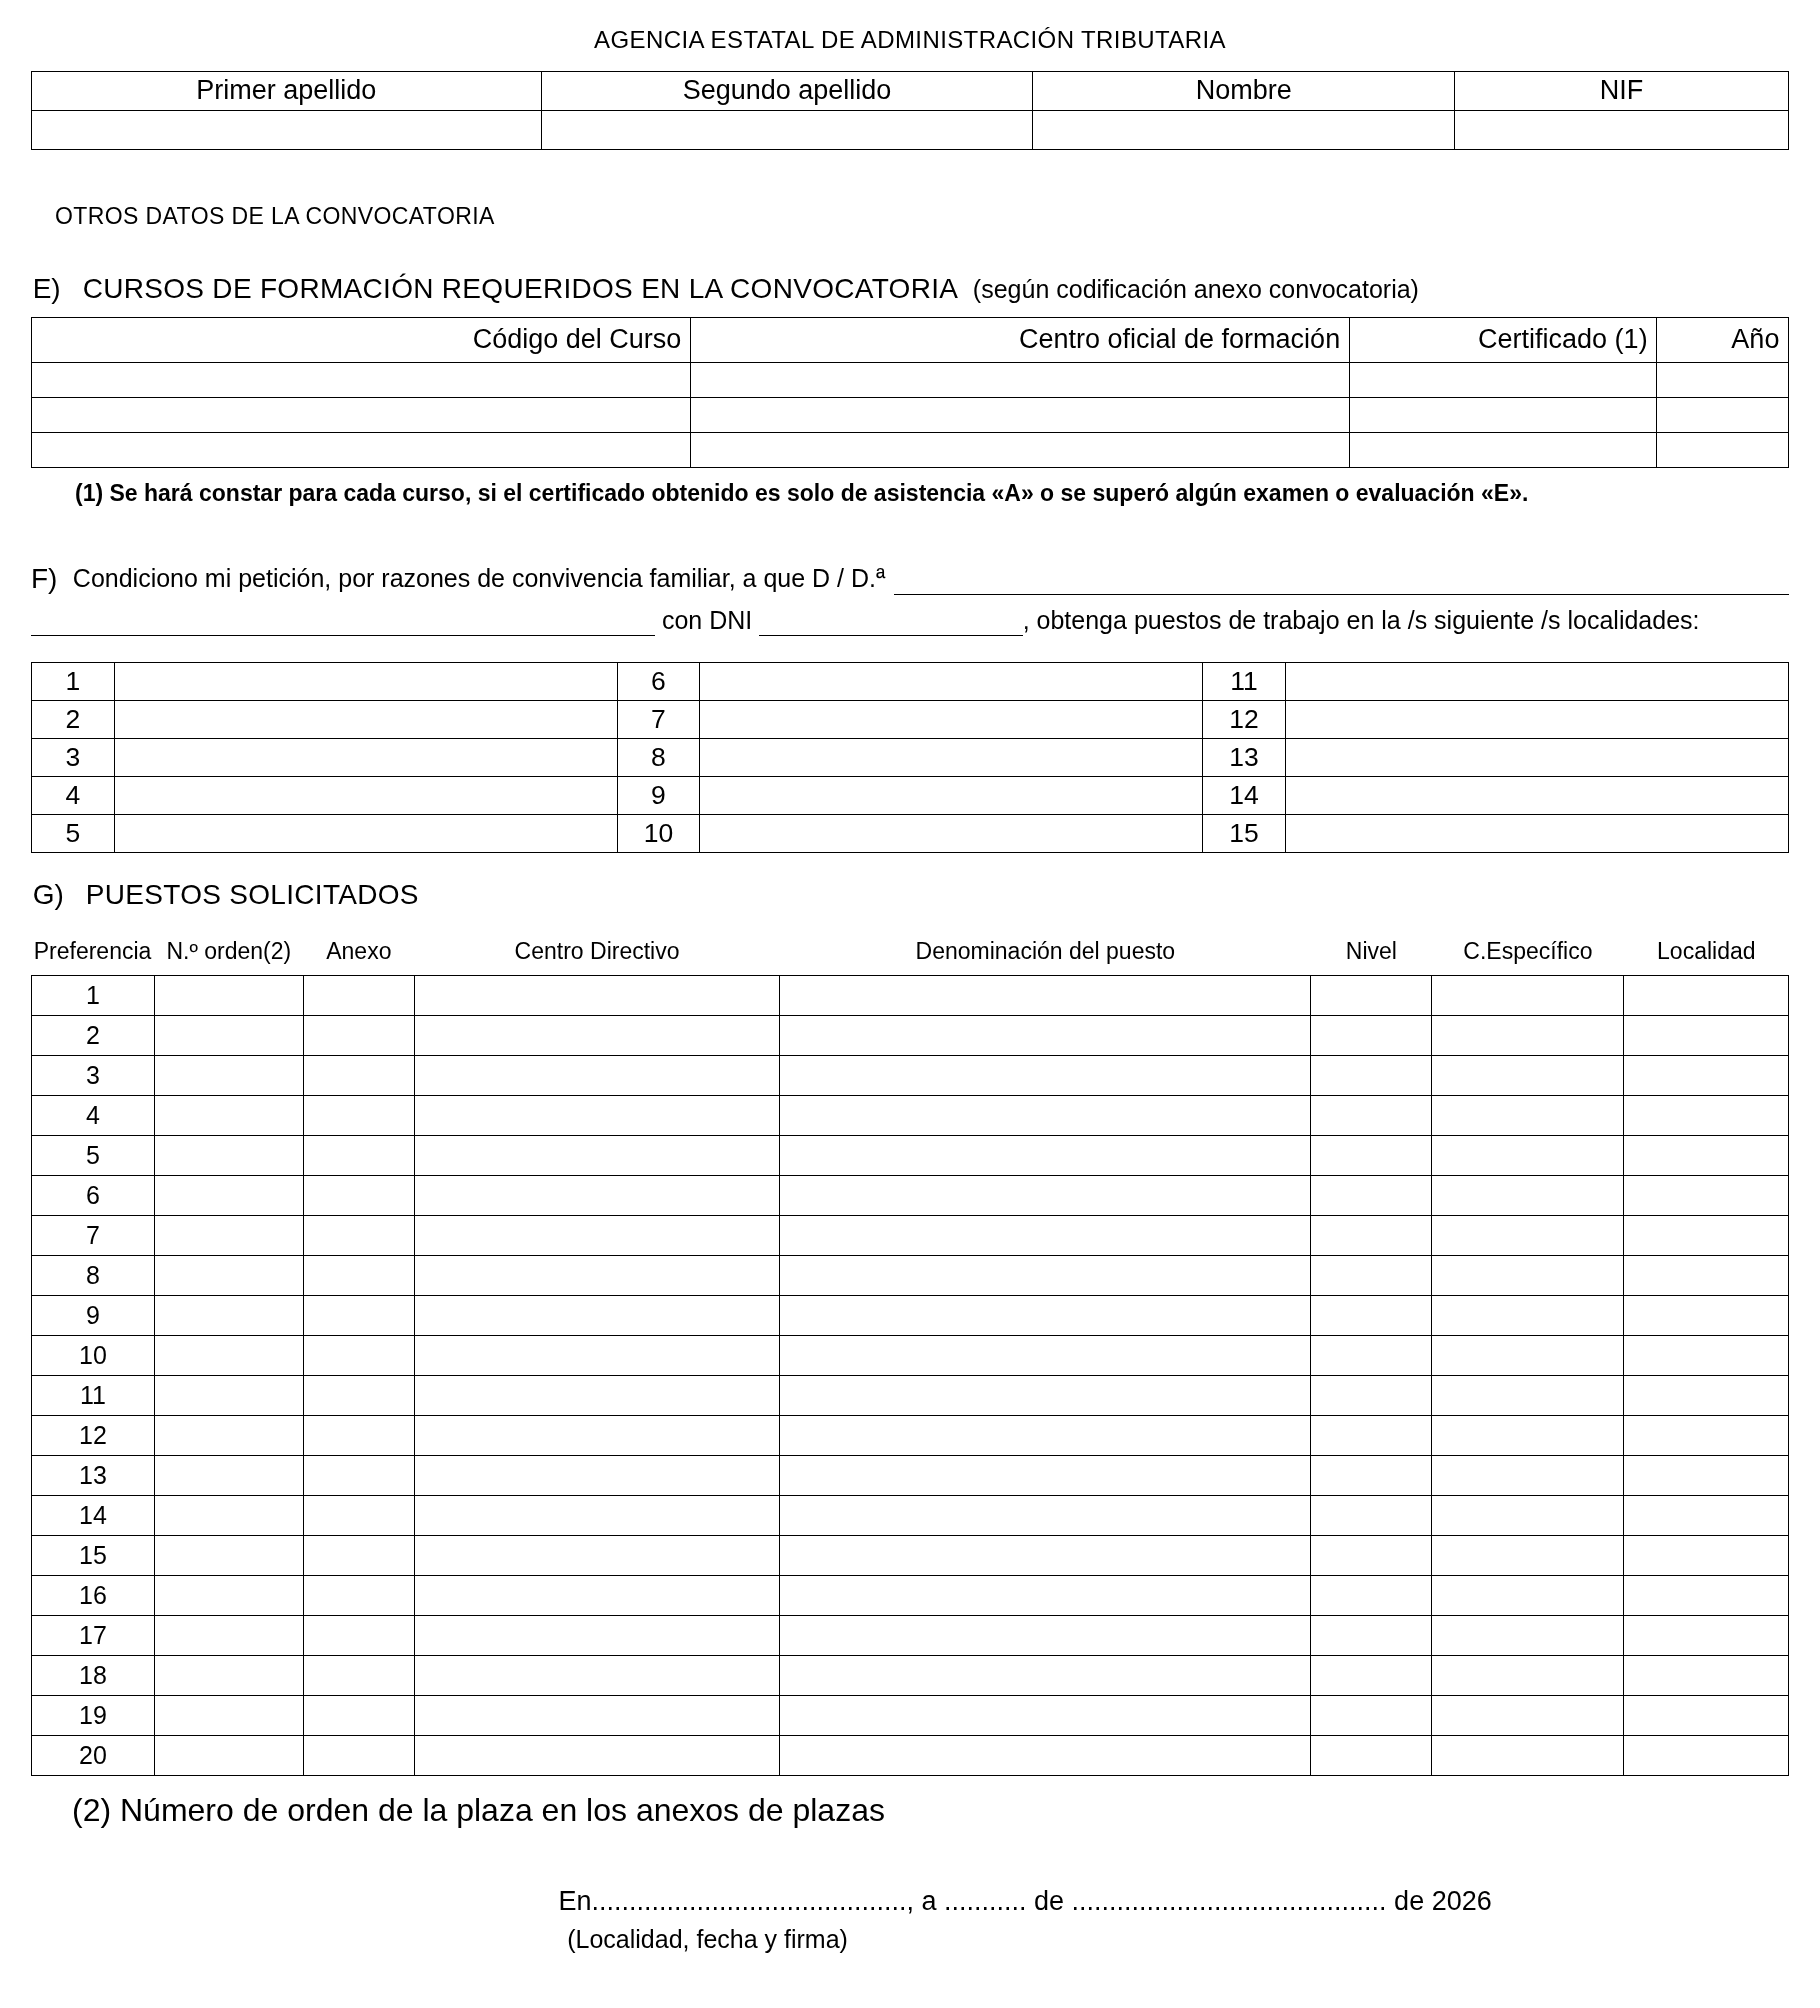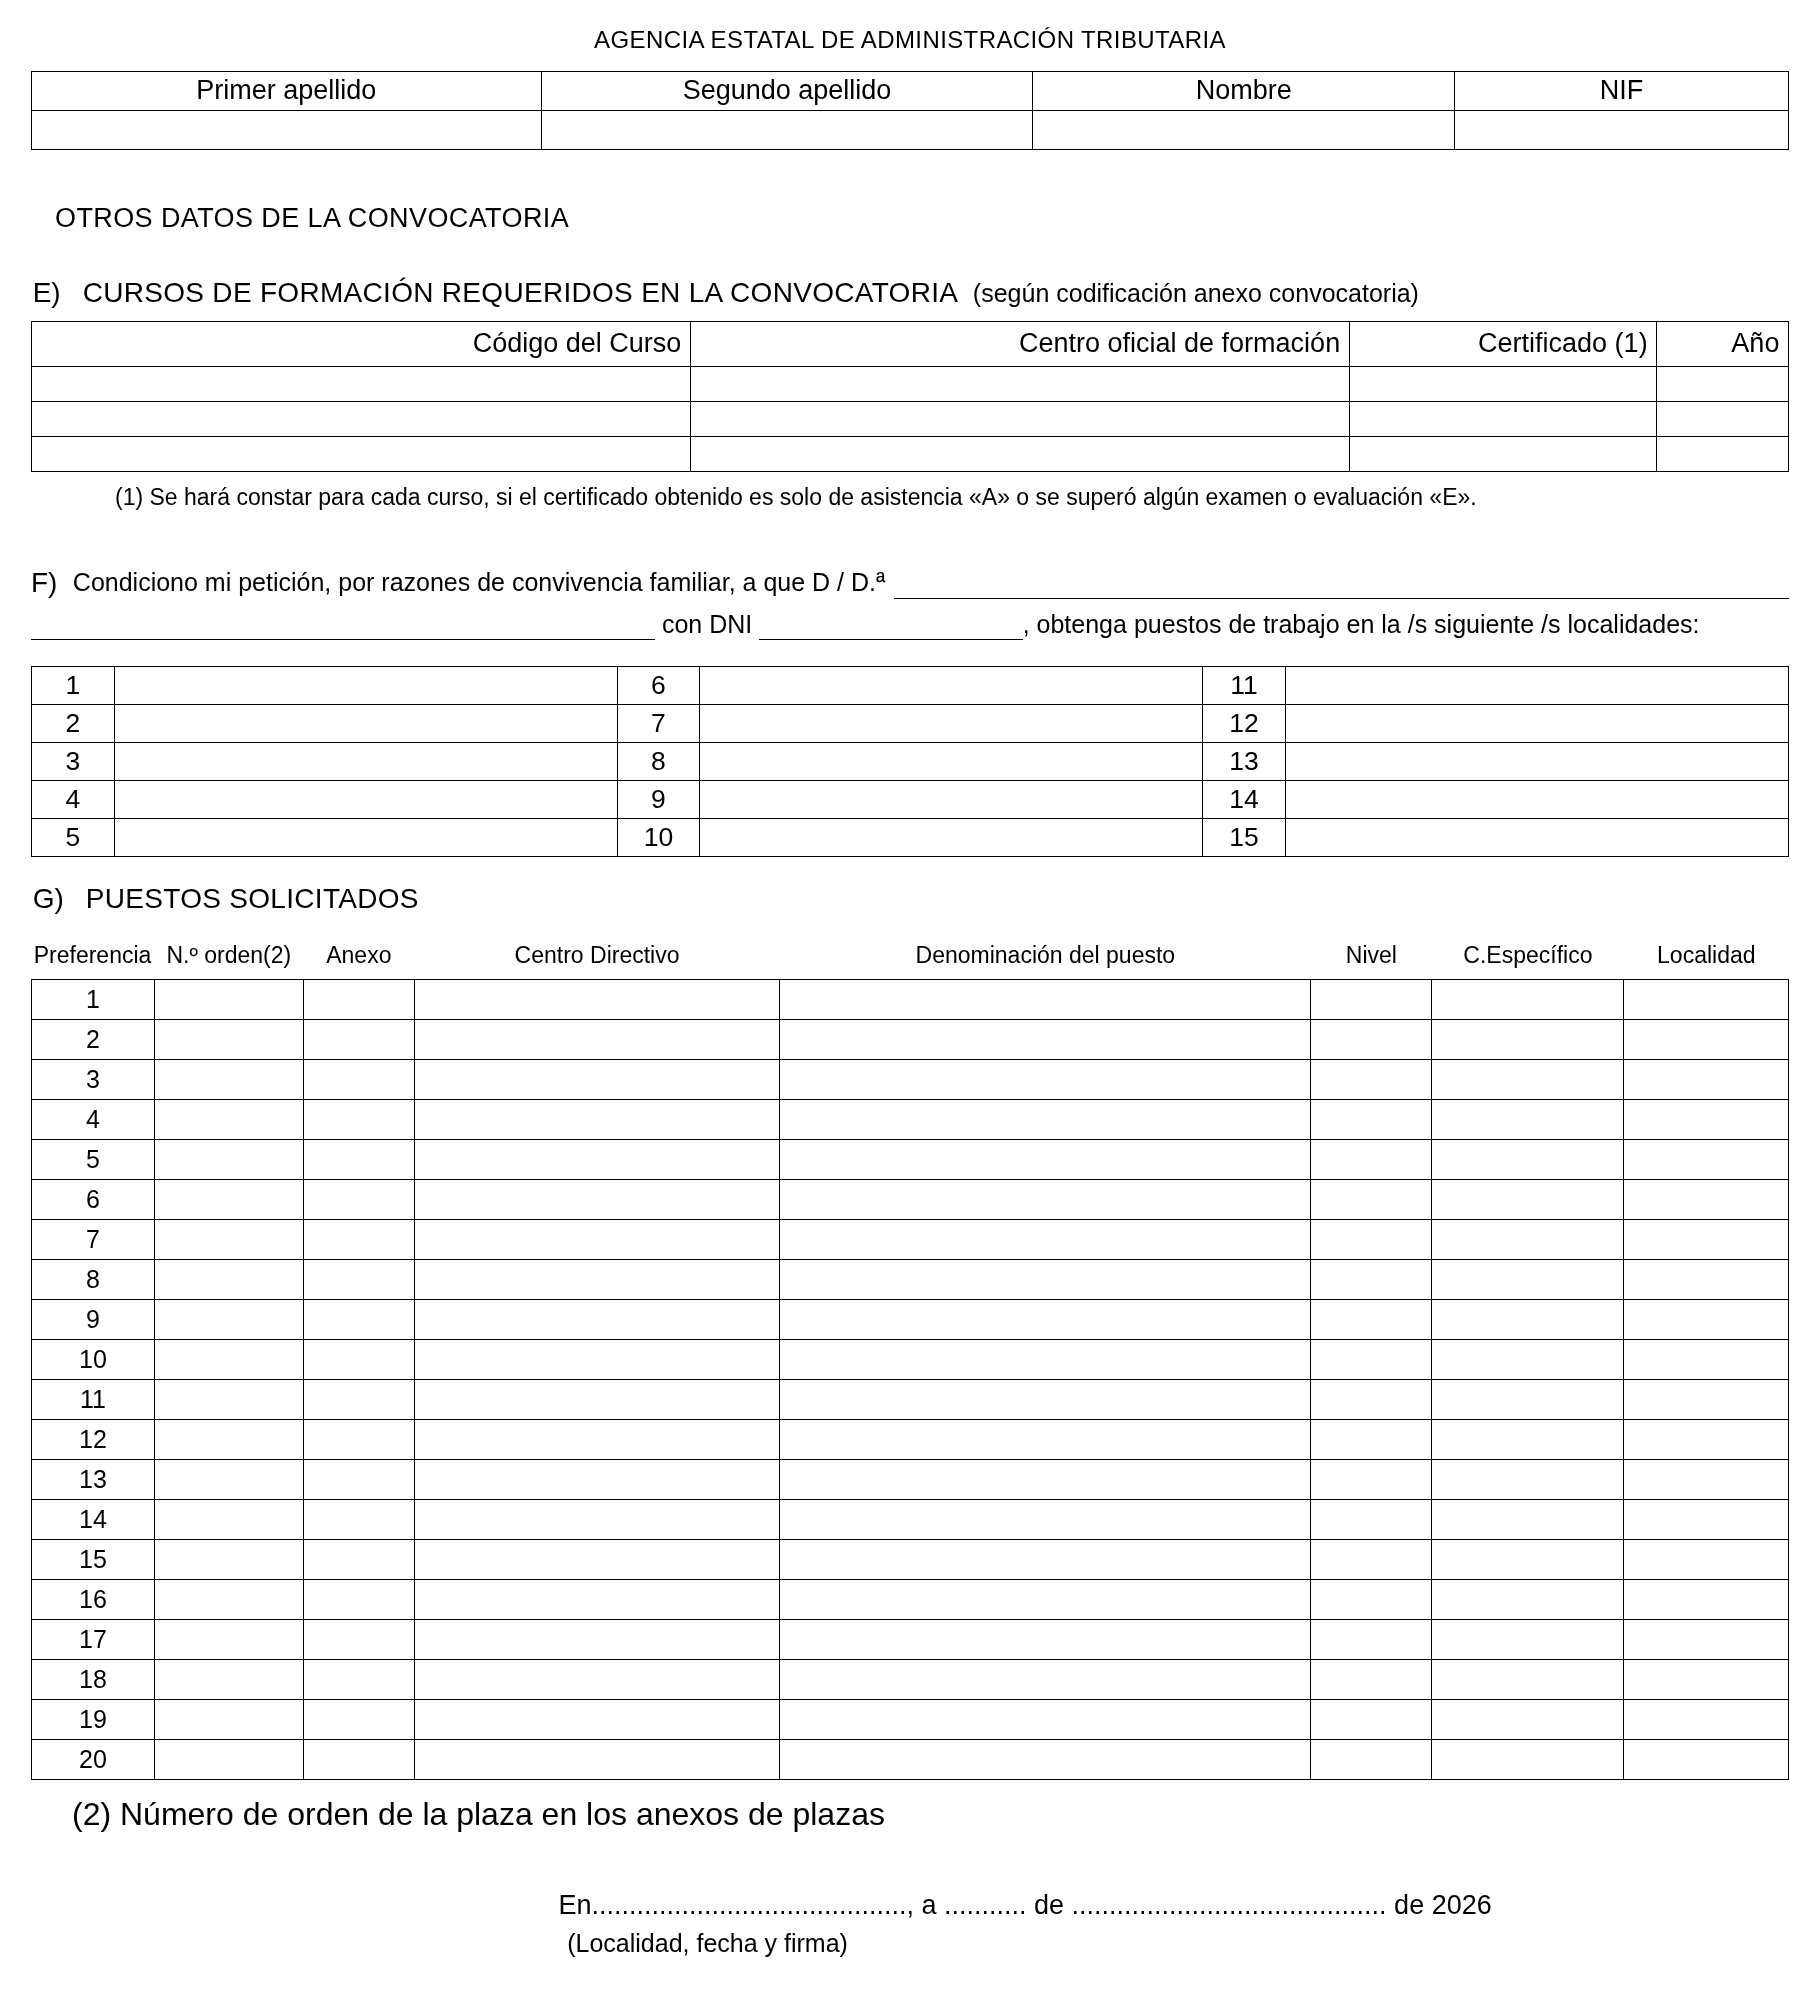--- a/index.html
+++ b/index.html
@@ -30,39 +30,39 @@
   .personal-table col:nth-child(1){width:29%}
   .personal-table col:nth-child(2){width:28%}
   .personal-table col:nth-child(3){width:24%}
   .personal-table col:nth-child(4){width:19%}
   .personal-table th { height: 39px; font-size: 27px; text-align: center; vertical-align: bottom; padding-bottom: 3.4px; }
   .personal-table td { height: 39px; }
 
   
   .otros-heading {
     margin: 53px 0 0 24px;
-    font-size: 27px;
+    font-size: 23px;
     font-weight: normal;
     letter-spacing: 0.4px;
   }
   .section-heading { margin: 43px 0 12px 1.7px; font-size: 28px; white-space: nowrap; }
   .sec-letter { margin-right: 22px; }
   .sec-title { letter-spacing: 0.3px; }
   .sec-sub { font-size: 25px; margin-left: 6.8px; }
 
   
   .courses-table col:nth-child(1){width:37.5%}
   .courses-table col:nth-child(2){width:37.5%}
   .courses-table col:nth-child(3){width:17.5%}
   .courses-table col:nth-child(4){width:7.5%}
   .courses-table th { height: 45px; font-size: 27px; text-align: right; }
   .courses-table td { height: 35px; }
 
   .footnote { font-size: 23px; }
-  .footnote-1 { margin: 12px 0 0 84px; }
+  .footnote-1 { margin: 12px 0 0 44px; font-weight: bold; }
   .footnote-2 { margin: 15.4px 0 0 41px; font-size: 32px; }
 
   
   .f-section { margin-top: 50px; font-size: 25px; }
   .f-line { display: flex; align-items: flex-end; height: 38px; }
   .f-line + .f-line { margin-top: 3.4px; }
   .f-letter { font-size: 28px; margin-right: 15.4px; }
   .f-text { white-space: nowrap; padding-bottom: 1.7px; }
   .fill-line { display: inline-block; border-bottom: 1.7px solid #000; height: 29px; }
   .fill-line.grow { flex: 1 1 auto; margin-left: 8.6px; }

